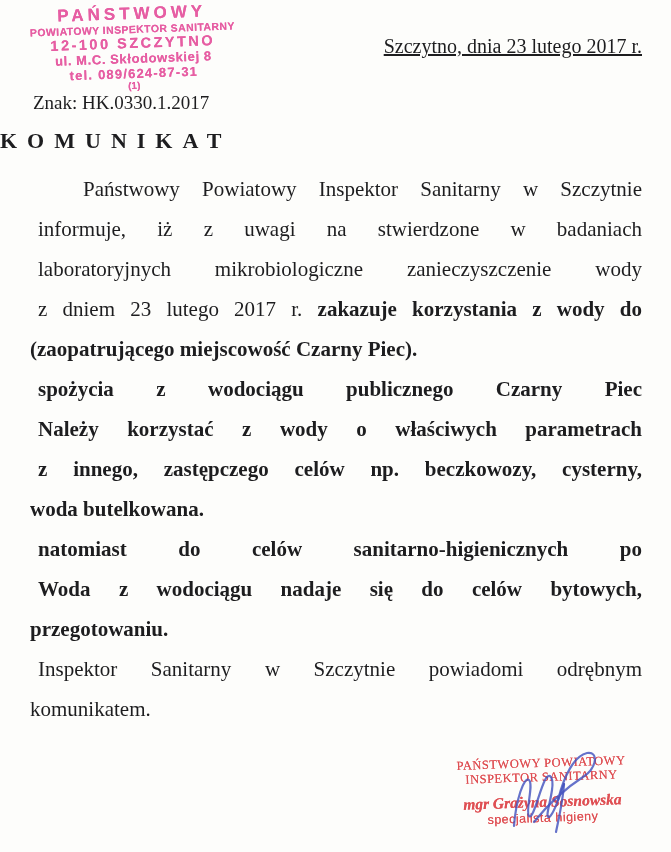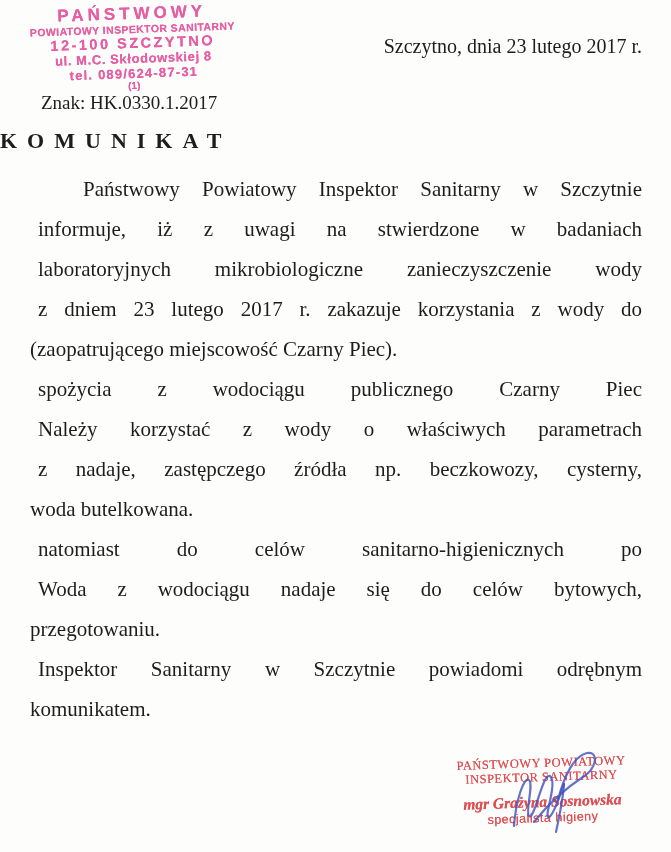--- a/index.html
+++ b/index.html
@@ -37,23 +37,24 @@
   .stamp-top .l2{font-size:10.5px;letter-spacing:.4px;margin-top:1px;}
   .stamp-top .l3{font-size:14.5px;letter-spacing:2.5px;margin-top:1px;}
   .stamp-top .l4{font-size:13px;letter-spacing:.6px;margin-top:1px;}
   .stamp-top .l5{font-size:13px;letter-spacing:1.2px;margin-top:1px;}
   .stamp-top .l6{font-size:10px;margin-top:1px;}
 
   
   .date{
     position:absolute;top:35px;right:29px;
     font-size:20px;
+    text-decoration:underline;
   }
   .znak{
-    position:absolute;top:92px;left:41px;
+    position:absolute;top:92px;left:33px;
     font-size:19px;
   }
 
   
   .title{
     position:absolute;top:128px;left:0;width:100%;
     text-align:left;
     font-size:22px;font-weight:bold;
     letter-spacing:10px;
   }
@@ -62,21 +63,21 @@
   .body{
     position:absolute;left:30px;top:169px;width:612px;
   }
   .bl{
     height:40px;line-height:40px;
     font-size:21px;
     white-space:normal;
   }
   .bl.j{text-align:justify;text-align-last:justify;margin-left:8px;}
   .bl.ind{text-indent:45px;}
-  .seg.bold{font-weight:normal;}
+  .seg.bold{font-weight:bold;}
 
   
   .stamp-bottom{
     position:absolute;left:438px;top:756px;width:208px;
     text-align:center;
     color:var(--stamp-red);
     transform:rotate(-2deg);
     opacity:.93;
     text-shadow:0 0 .4px currentColor;
     line-height:1.15;
@@ -126,21 +127,21 @@
   <div class="title">KOMUNIKAT</div>
 
   <div class="body">
     <div class="bl j ind"><span class="seg">Państwowy Powiatowy Inspektor Sanitarny w Szczytnie</span><span class="seg bold"></span></div>
     <div class="bl j"><span class="seg">informuje, iż z uwagi na stwierdzone w badaniach</span><span class="seg bold"></span></div>
     <div class="bl j"><span class="seg">laboratoryjnych mikrobiologiczne zanieczyszczenie wody</span><span class="seg bold"></span></div>
     <div class="bl j"><span class="seg">z dniem 23 lutego 2017 r. </span><span class="seg bold">zakazuje korzystania z wody do</span></div>
     <div class="bl"><span class="seg"></span><span class="seg bold">(zaopatrującego miejscowość Czarny Piec).</span></div>
     <div class="bl j"><span class="seg"></span><span class="seg bold">spożycia z wodociągu publicznego Czarny Piec</span></div>
     <div class="bl j"><span class="seg"></span><span class="seg bold">Należy korzystać z wody o właściwych parametrach</span></div>
-    <div class="bl j"><span class="seg"></span><span class="seg bold">z nadaje, zastępczego źródła np. beczkowozy, cysterny,</span></div>
+    <div class="bl j"><span class="seg"></span><span class="seg bold">z innego, zastępczego celów np. beczkowozy, cysterny,</span></div>
     <div class="bl"><span class="seg"></span><span class="seg bold">woda butelkowana.</span></div>
     <div class="bl j"><span class="seg"></span><span class="seg bold">natomiast do celów sanitarno-higienicznych po</span></div>
     <div class="bl j"><span class="seg"></span><span class="seg bold">Woda z wodociągu nadaje się do celów bytowych,</span></div>
     <div class="bl"><span class="seg"></span><span class="seg bold">przegotowaniu.</span></div>
     <div class="bl j"><span class="seg">Inspektor Sanitarny w Szczytnie powiadomi odrębnym</span><span class="seg bold"></span></div>
     <div class="bl"><span class="seg">komunikatem.</span><span class="seg bold"></span></div>
   </div>
 
   <div class="stamp-bottom">
     <div class="sl1">PAŃSTWOWY POWIATOWY</div>

